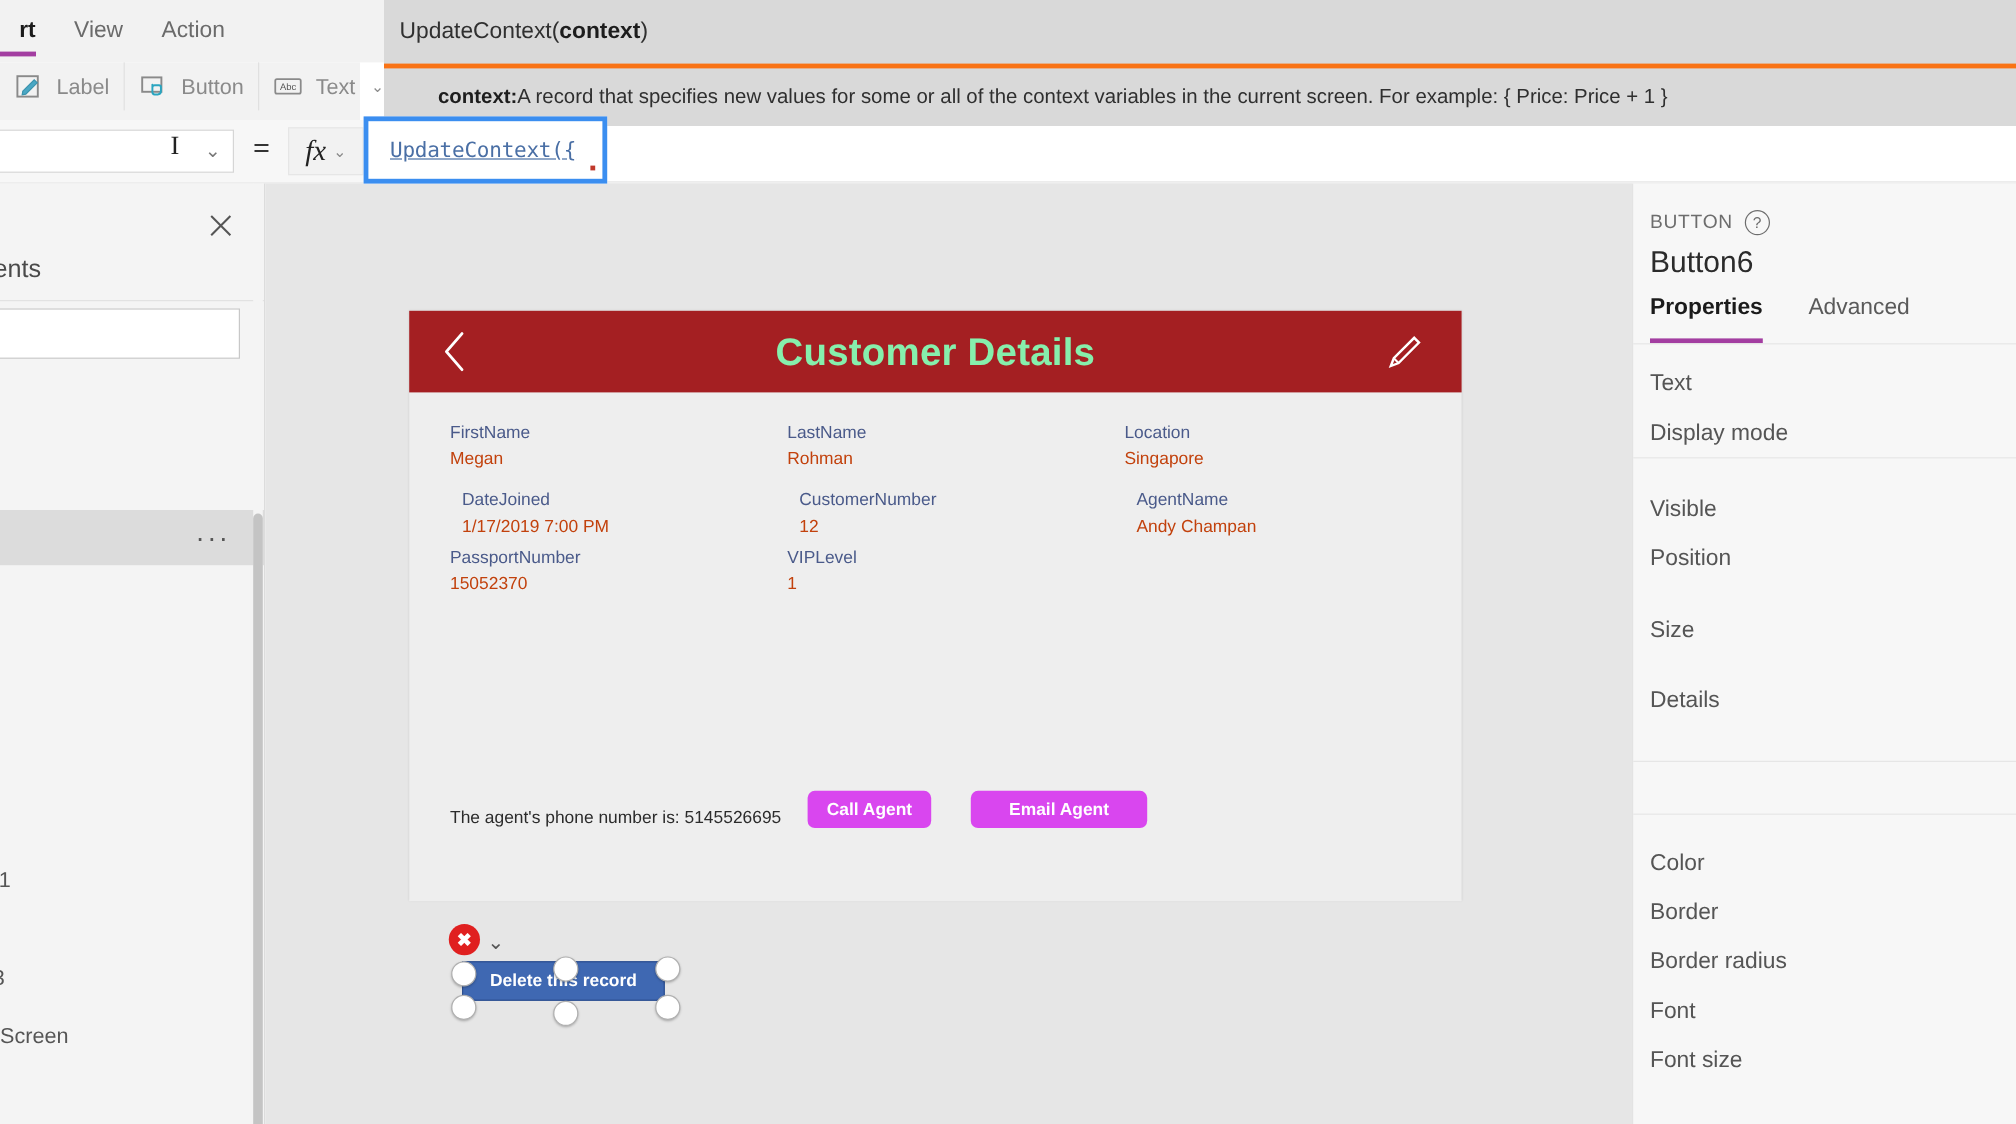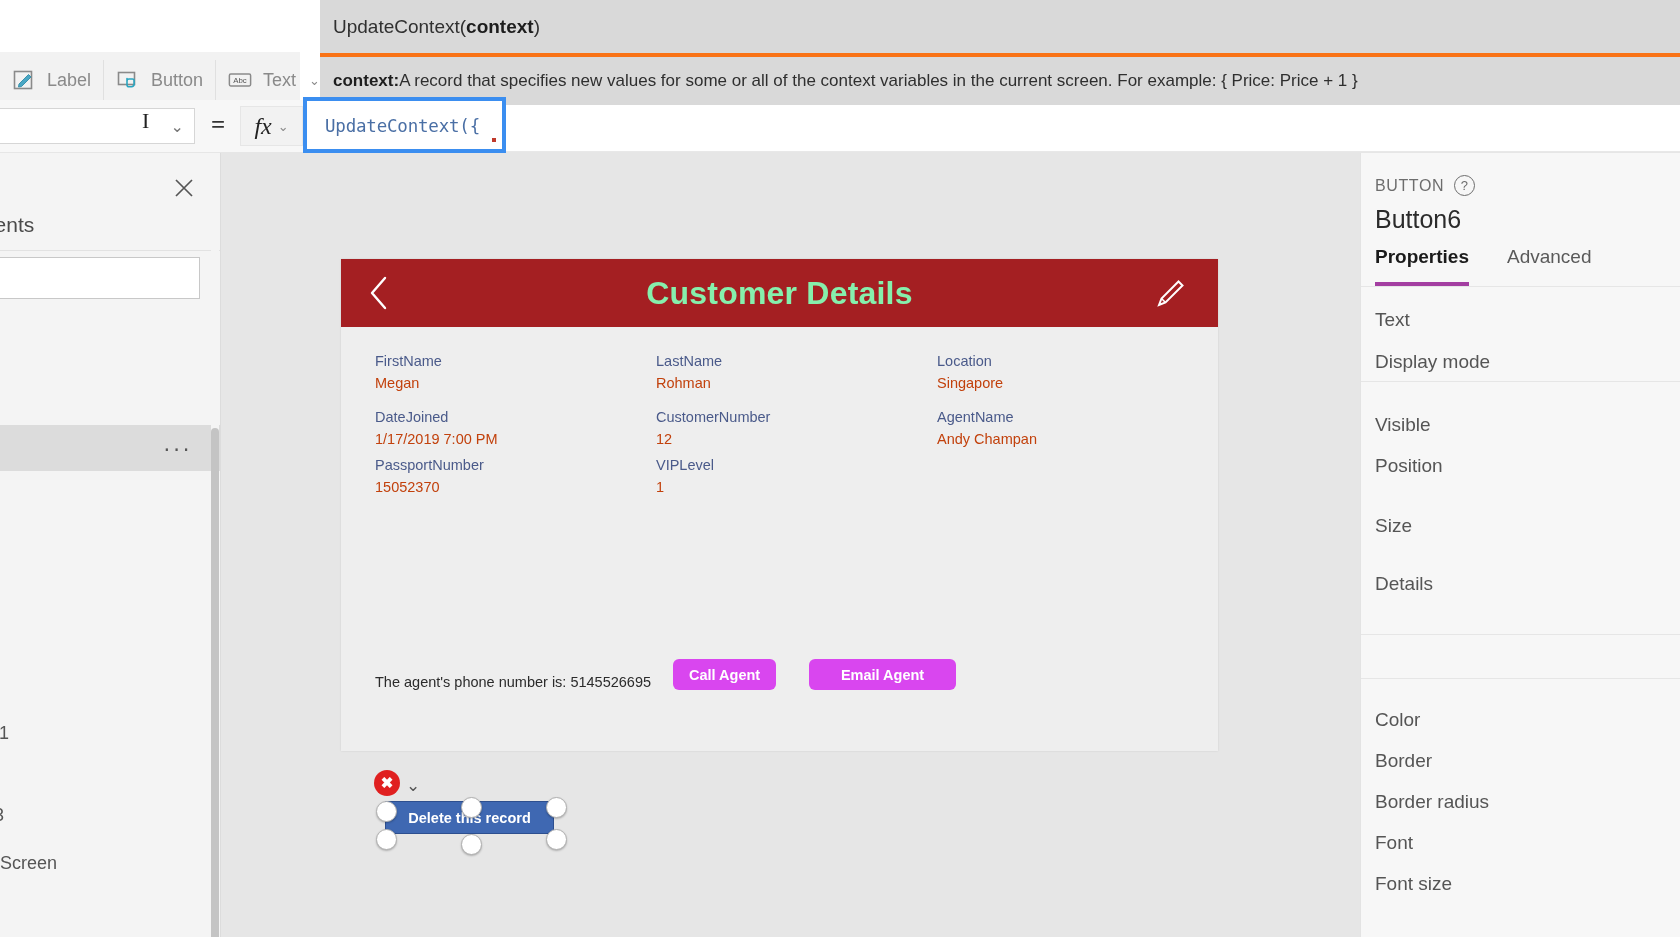--- a/index.html
+++ b/index.html
@@ -29,21 +29,21 @@
   }
   .menu-item.active { color: #1b1b1b; font-weight: bold; }
   .menu-item.active::after {
     content: ""; position: absolute; left: 0px; right: 16px; bottom: 5px;
     height: 4px; background: #a33ea1;
   }
 
   
   .ribbon {
     position: absolute; left: 0; top: 52px; width: 300px; height: 48px;
-    background: #f2f2f2; display: flex; align-items: flex-end;
+    background: #f2f2f2; display: flex; align-items: flex-start;
   }
   .ribbon-group {
     display: flex; align-items: center; height: 40px;
     padding: 0 12px; gap: 11px;
   }
   .ribbon-group + .ribbon-group { border-left: 1px solid #e0e0e0; }
   .ribbon-label { font-size: 18px; color: #8a8a8a; white-space: nowrap; }
   .ribbon-ico { width: 24px; height: 24px; display: block; }
   .chev { font-size: 13px; color: #8a8a8a; margin-left: 2px;}
 
@@ -75,21 +75,21 @@
     position: absolute; left: 303px; top: 97px; width: 203px; height: 56px;
     border: 4px solid #3b8ef0; box-sizing: border-box; background: #ffffff;
   }
   .formula-inner {
     position: absolute; left: 4px; top: 6px; right: 4px; bottom: 4px;
     background: #fff; display: flex; align-items: center;
     padding-left: 14px; box-sizing: border-box;
   }
   .formula-text {
     font-family: "DejaVu Sans Mono", monospace; font-size: 17.5px;
-    color: #4a6fa5; letter-spacing: -0.2px; white-space: pre;
+    color: #4a6fa5; letter-spacing: -0.2px; white-space: pre; text-decoration: underline;
   }
   .formula-err {
     position: absolute; left: 185px; top: 37px; width: 4px; height: 4px;
     background: #c0392b;
   }
   .caret-i { position:absolute; left:142px; top:108px; color:#222; font-size: 22px;
     font-family:"Liberation Serif", serif; }
   .fx-rest {
     position: absolute; left: 506px; top: 101px; right: 0; height: 50px;
     background: #ffffff; border-bottom: 1px solid #e8e8e8;
@@ -99,21 +99,21 @@
   .tip {
     position: absolute; left: 320px; top: 0; width: 1360px;
     background: #d9d9d9; z-index: 30;
   }
   .tip-sig {
     height: 53px; display: flex; align-items: center; padding-left: 13px;
     font-size: 19px; color: #303030; border-bottom: 4px solid #f97316;
   }
   .tip-desc {
     height: 48px; display: flex; align-items: center; padding-left: 13px;
-    font-size: 17px; color: #2f2f2f;
+    font-size: 17px; color: #2f2f2f; margin-left: 32px;
   }
   .tip-sig b, .tip-desc b { font-weight: bold; color: #1d1d1d; }
 
   
   .leftpanel {
     position: absolute; left: 0; top: 153px; width: 221px; height: 784px;
     background: #f4f4f4; border-right: 1px solid #dcdcdc;
     box-sizing: border-box; overflow: hidden;
   }
   .lp-close {
@@ -251,20 +251,25 @@
   .rp-sep { position: absolute; left: 0; right: 0; height: 1px; background: #e6e6e6; }
   .rp-prop {
     position: absolute; left: 14px; font-size: 19px; color: #555;
   }
 </style>
 </head>
 <body>
 
 <div class="app">
 
+  <div class="menubar">
+    <div class="menu-item active"><span>rt</span></div>
+    <div class="menu-item"><span>View</span></div>
+    <div class="menu-item"><span>Action</span></div>
+  </div>
 
   <div class="ribbon">
     <div class="ribbon-group">
       <span>
         <svg class="ribbon-ico" viewBox="0 0 24 24">
           <rect x="2.5" y="3.5" width="17" height="17" fill="none" stroke="#8a8a8a" stroke-width="1.6"></rect>
           <path d="M7 16 L16.5 6.5 L19 9 L9.5 18.5 L6.5 19 Z" fill="#4aa7c4" stroke="#3b93ad" stroke-width="1"></path>
         </svg>
       </span>
       <span class="ribbon-label">Label</span>
@@ -373,21 +378,21 @@
           <div class="fld col2">
             <div class="fld-label">LastName</div>
             <div class="fld-value">Rohman</div>
           </div>
           <div class="fld col3">
             <div class="fld-label">Location</div>
             <div class="fld-value">Singapore</div>
           </div>
         </div>
 
-        <div class="form-row" style="height:48px;">
+        <div class="form-row" style="height:48px;margin-left:10px;">
           <div class="fld col1">
             <div class="fld-label">DateJoined</div>
             <div class="fld-value">1/17/2019 7:00 PM</div>
           </div>
           <div class="fld col2">
             <div class="fld-label">CustomerNumber</div>
             <div class="fld-value">12</div>
           </div>
           <div class="fld col3">
             <div class="fld-label">AgentName</div>

